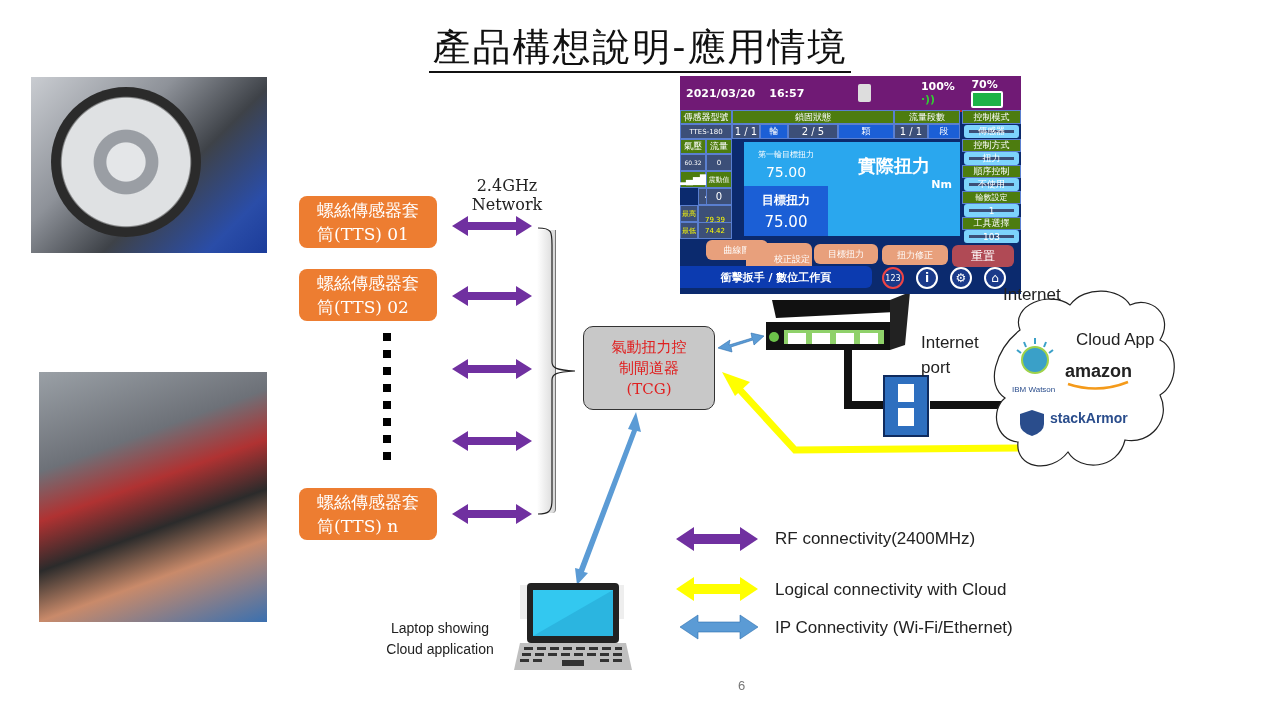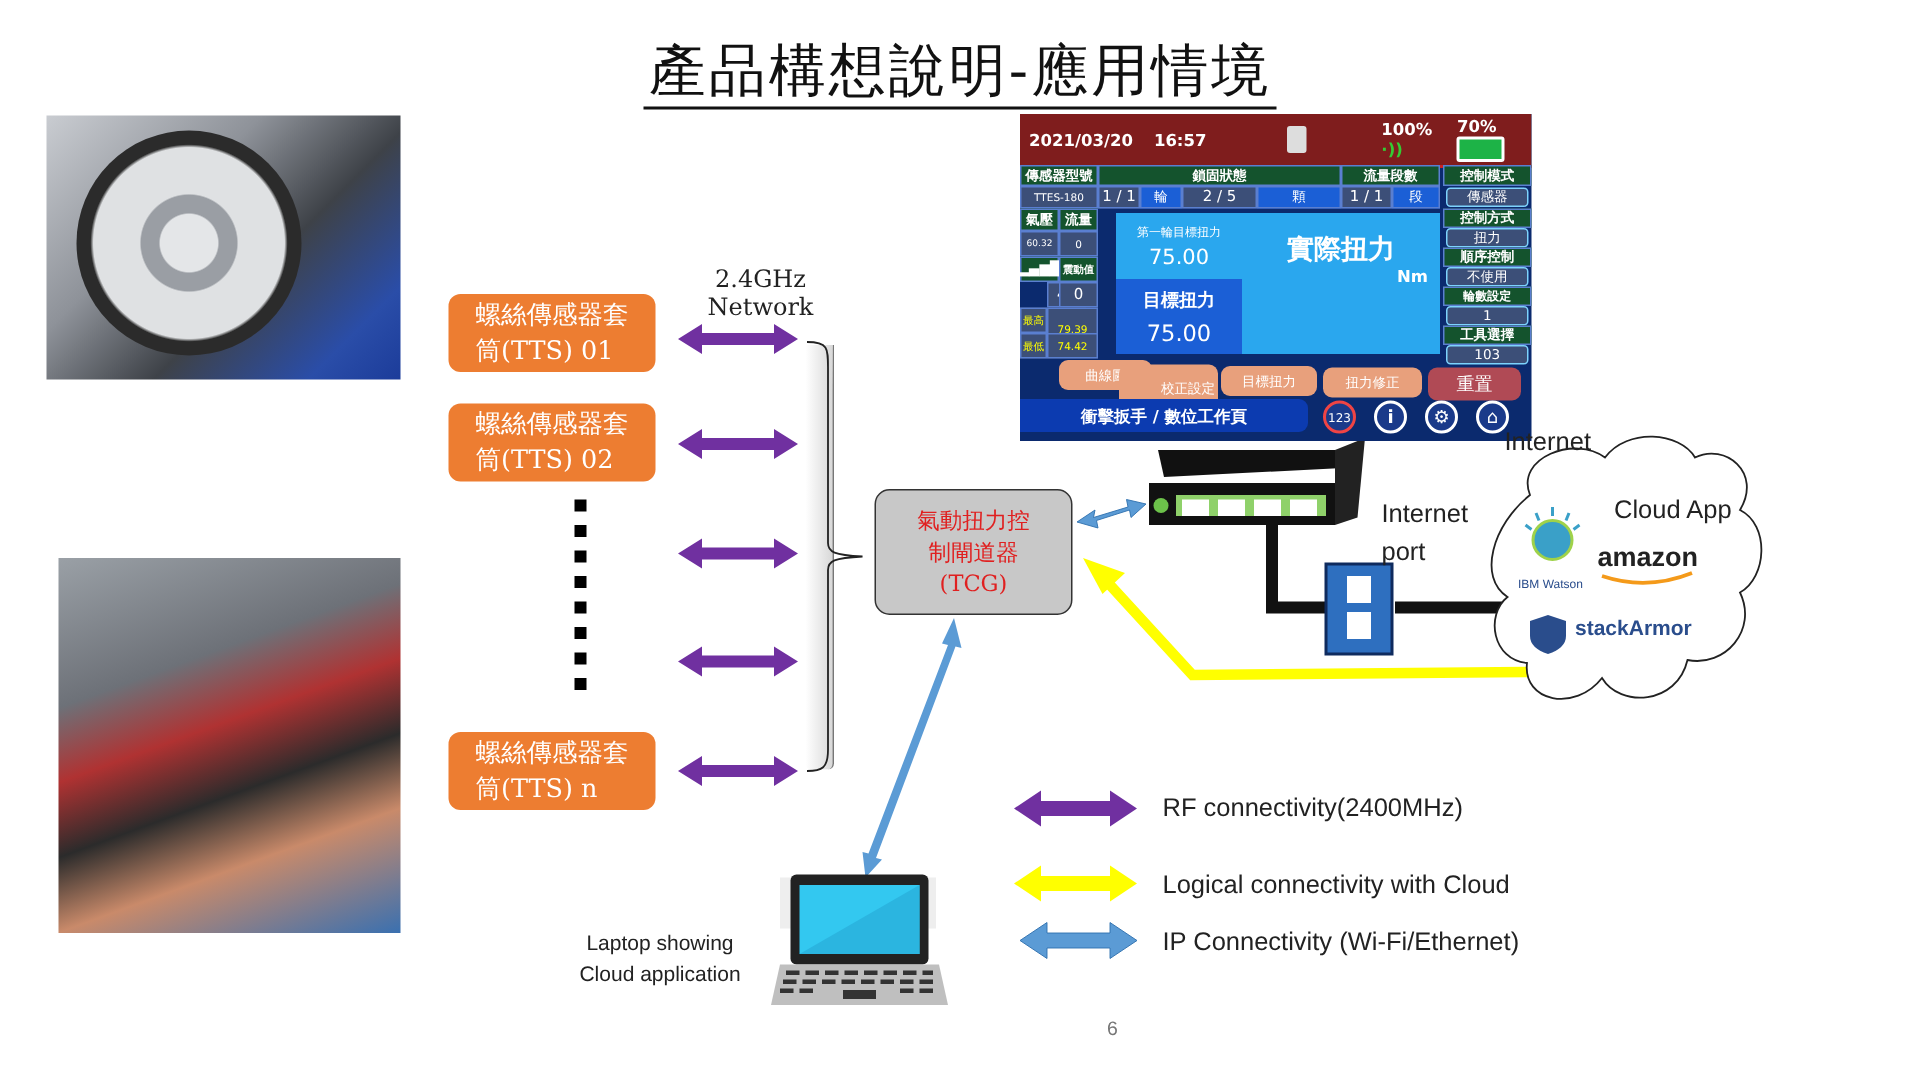--- a/index.html
+++ b/index.html
@@ -11,28 +11,28 @@
   .photo1{left:31px;top:77px;width:236px;height:176px;background:linear-gradient(135deg,#c9ccd1 0%,#8e9299 35%,#3e4248 60%,#2a4da8 85%,#1c3c9a 100%);}
   .photo2{left:39px;top:372px;width:228px;height:250px;background:linear-gradient(160deg,#9aa0a6 0%,#6d7178 30%,#b03232 45%,#2b2b2b 60%,#c98a6a 75%,#3a70b0 100%);}
   .wheel{position:absolute;left:20px;top:10px;width:150px;height:150px;border-radius:50%;background:radial-gradient(circle,#e4e6e8 0 18%,#9a9ea4 19% 30%,#dfe1e3 31% 60%,#2b2b2b 62% 100%);}
   .tts{background:#ed7d31;border-radius:8px;color:#fff;font-family:"DejaVu Serif",serif;font-size:17px;text-align:left;line-height:24px;width:138px;height:52px;display:flex;align-items:center;justify-content:center;}
   .net{font-family:"DejaVu Serif",serif;font-size:16px;text-align:center;color:#222;line-height:19px;}
   .dots{left:383px;width:8px;}
   .dots i{display:block;width:8px;height:8px;background:#000;margin-bottom:9px;}
   .cyl{left:537px;top:230px;width:18px;height:283px;background:linear-gradient(90deg,#ffffff,#d8d8d8);border-right:1px solid #777;border-radius:0 0 4px 4px;}
   .tcg{left:583px;top:326px;width:130px;height:82px;background:#c8c8c8;border:1px solid #333;border-radius:10px;color:#e02020;font-family:"DejaVu Serif",serif;font-size:15px;line-height:21px;text-align:center;display:flex;align-items:center;justify-content:center;}
   .hmi{left:680px;top:76px;width:341px;height:218px;background:#0b2a6e;overflow:hidden;font-family:"DejaVu Sans",sans-serif;}
-  .hmi .top{height:34px;background:#7f1d1d;color:#fff;font-size:11px;display:flex;align-items:center;padding:0 6px;gap:14px;border-bottom:2px solid #c22;}
+  .hmi .top{height:34px;background:#701a75;color:#fff;font-size:11px;display:flex;align-items:center;padding:0 6px;gap:14px;border-bottom:2px solid #c22;}
   .cell{position:absolute;color:#fff;font-size:9px;text-align:center;display:flex;align-items:center;justify-content:center;box-sizing:border-box;border:1px solid #5a7fd0;}
-  .hdr{background:#14532d;font-weight:bold;text-align:right;}
+  .hdr{background:#4d7c0f;font-weight:normal;text-align:right;}
   .dark{background:#3c4f78;}
   .light{background:#2aa7ee;}
   .mid{background:#1b5fd6;}
   .btn{background:#e8a07c;border-radius:6px;border:none;color:#fff;}
-  .opt{background:#3c4f78;border:1px solid #7dd3fc;border-radius:3px;}
+  .opt{background:#3c4f78;border:5px solid #7dd3fc;border-radius:3px;}
   .legend-text{font-size:17px;color:#222;}
   .small{font-size:14px;color:#222;text-align:center;line-height:21px;}
   .cloud-text{font-size:17px;color:#222;}
 </style>
 </head>
 <body>
 
 <div class="abs title"><span>產品構想說明-應用情境</span></div>
 
 <div class="abs photo photo1">

